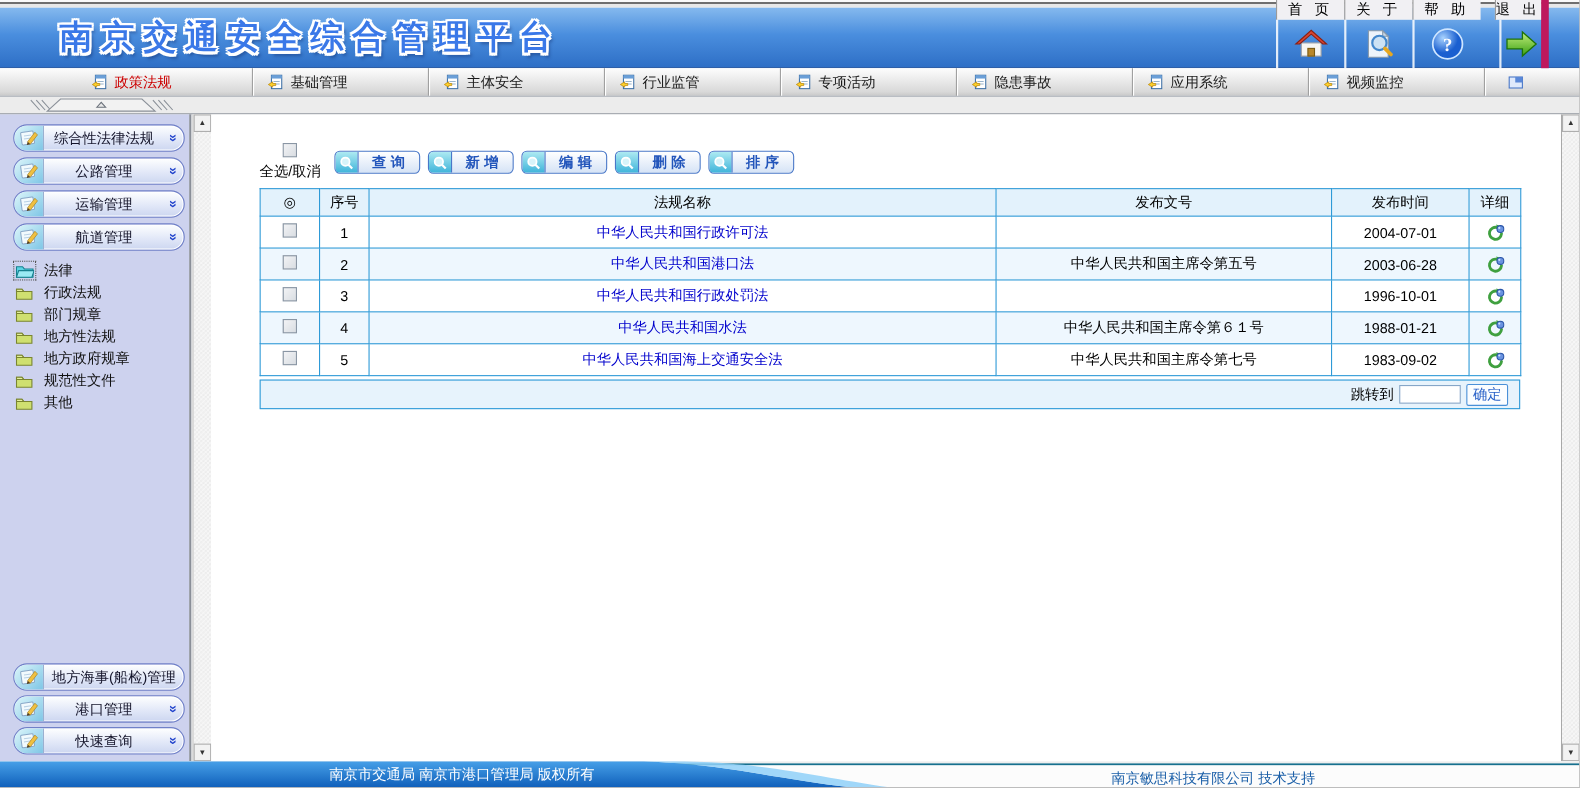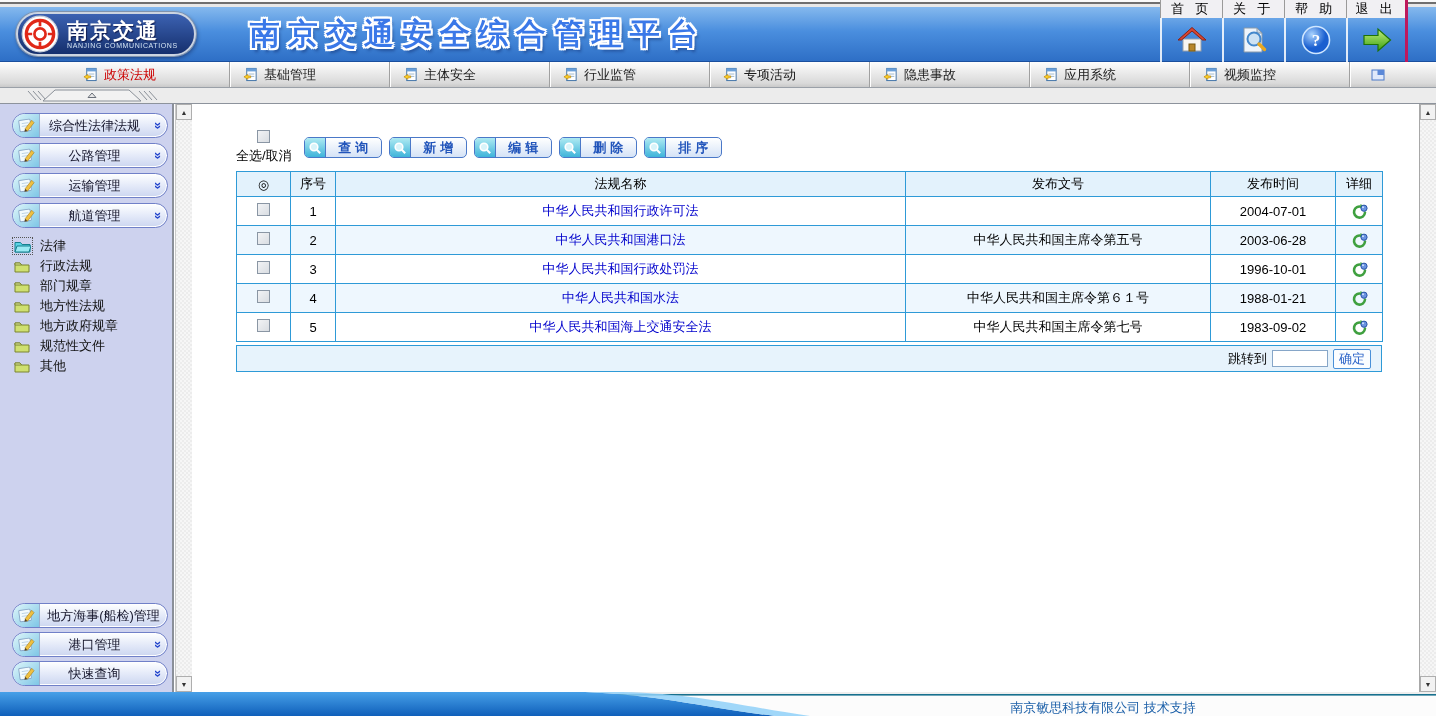--- a/index.html
+++ b/index.html
@@ -17,21 +17,21 @@
   .logo-cn { font-size:21px; font-weight:bold; color:#fff; letter-spacing:2px; line-height:22px; text-shadow:1px 1px 1px rgba(0,0,40,.6); }
   .logo-en { font-size:7px; color:#d4e4f4; letter-spacing:.6px; }
   .app-title { margin-left:54px; font-size:30px; font-weight:bold; letter-spacing:8px; color:#3a78e8;
     text-shadow:-2px -2px 0 #fff,2px -2px 0 #fff,-2px 2px 0 #fff,2px 2px 0 #fff,-2px 0 0 #fff,2px 0 0 #fff,0 -2px 0 #fff,0 2px 0 #fff,3px 4px 3px rgba(10,30,90,.45); }
 
   
   .quick-nav { position:absolute; top:0; right:28px; height:62px; display:flex; z-index:5;font-family:Liberation Serif, serif; }
   .qn-col { width:62px; display:flex; flex-direction:column; cursor:pointer; }
   .qn-label { height:18px; background:#f1f0f3; border-left:1px solid #9a9a9a; color:#000; font-size:13px; display:flex; align-items:center; justify-content:center; letter-spacing:4px; }
   .qn-iconbox { flex:1; border-left:2px solid rgba(255,255,255,.85); display:flex; align-items:center; justify-content:center; }
-  .quick-nav .qn-col:last-child { border-right:3px solid #be185d; }
+  .quick-nav .qn-col:last-child { border-right:7px solid #be185d;align-items:flex-end; }
 
   
   .menubar { height:26px; display:flex; background:linear-gradient(180deg,#fdfdfd,#d9d9d9 85%,#c9c9c9); border-bottom:1px solid #9aa0a8; }
   .mb-spacer { width:70px; }
   .mtab { width:160px; display:flex; align-items:center; padding-left:13px; gap:6px; font-size:13px; color:#1a1a1a; border-right:1px solid #a0a0a0; box-shadow:1px 0 0 #fff; cursor:pointer; }
   .mtab.active { color:#cc0000; }
   .mb-right { flex:1; display:flex; align-items:center; justify-content:flex-end; padding-right:50px; }
 
   
   .handle-strip { height:16px; background:#ececec; border-bottom:1px solid #8d939c; display:flex; align-items:center; }
@@ -91,32 +91,20 @@
   .ft-right { position:absolute; left:780px; right:10px; top:2px; height:28px; display:flex; align-items:center; justify-content:center; color:#1b5fa8; font-size:13px; }
 </style>
 </head>
 <body>
 
 <div class="screen">
 
   <div class="topstrip"></div>
 
   <div class="header">
-    <div class="logo">
-      <svg class="emblem" viewBox="0 0 34 34">
-        <circle cx="17" cy="17" r="16" fill="#ffffff" stroke="#c5ccd8"></circle>
-        <circle cx="17" cy="17" r="12.2" fill="none" stroke="#e02818" stroke-width="3"></circle>
-        <circle cx="17" cy="17" r="5" fill="none" stroke="#e02818" stroke-width="2.4"></circle>
-        <path d="M17 4.8 V10 M17 24 V29.2 M4.8 17 H10 M24 17 H29.2" stroke="#e02818" stroke-width="2.4"></path>
-      </svg>
-      <div class="logo-text">
-        <div class="logo-cn">南京交通</div>
-        <div class="logo-en">NANJING COMMUNICATIONS</div>
-      </div>
-    </div>
     <div class="app-title">南京交通安全综合管理平台</div>
   </div>
 
   <div class="quick-nav">
     <div class="qn-col">
       <div class="qn-label">首 页</div>
       <div class="qn-iconbox">
         <svg width="34" height="32" viewBox="0 0 32 32">
           <rect x="7" y="15" width="18" height="12" fill="#f7f6f2" stroke="#9aa0a8"></rect>
           <path d="M2 16 L16 3.5 L30 16 L26.5 16 L16 7 L5.5 16 Z" fill="#d84632" stroke="#8a2014"></path>
@@ -603,16 +591,17 @@
             <stop offset="0%" stop-color="#47a0e8"></stop>
             <stop offset="100%" stop-color="#0f5fba"></stop>
           </linearGradient>
         </defs>
       <rect width="1436" height="24" fill="#fcfcfc"></rect>
       <rect width="1436" height="2" fill="#eeeeee"></rect>
       <rect y="2" width="1436" height="1.6" fill="#17708e"></rect>
       <path d="M0 0 H585 C660 3 700 15 775 24 H0 Z" fill="url(#fgrad)"></path>
       <path d="M585 0 C660 3 700 15 775 24 H810 C735 13 698 2 622 0 Z" fill="#8fd0f8" opacity="0.85"></path>
     </svg>
+    <div class="ft-left">南京市交通局 南京市港口管理局 版权所有</div>
     <div class="ft-right">南京敏思科技有限公司 技术支持</div>
   </div>
 
 </div>
 
 </body></html>

